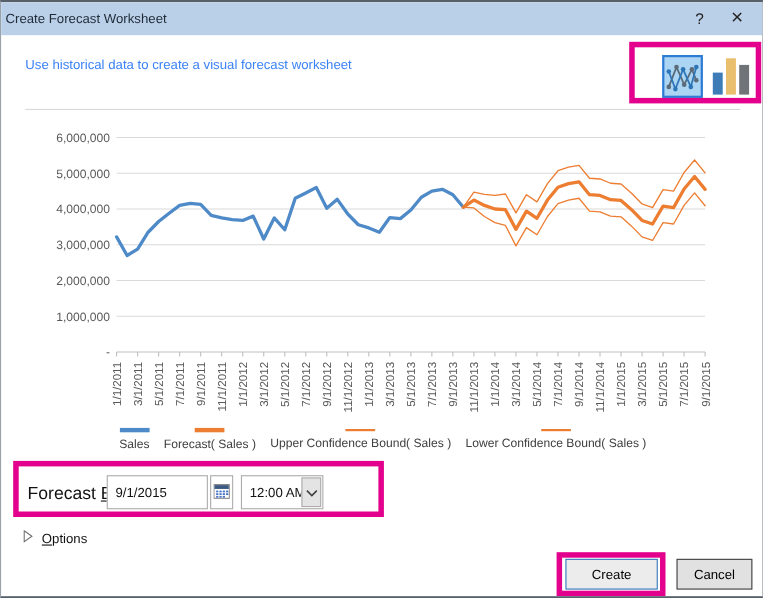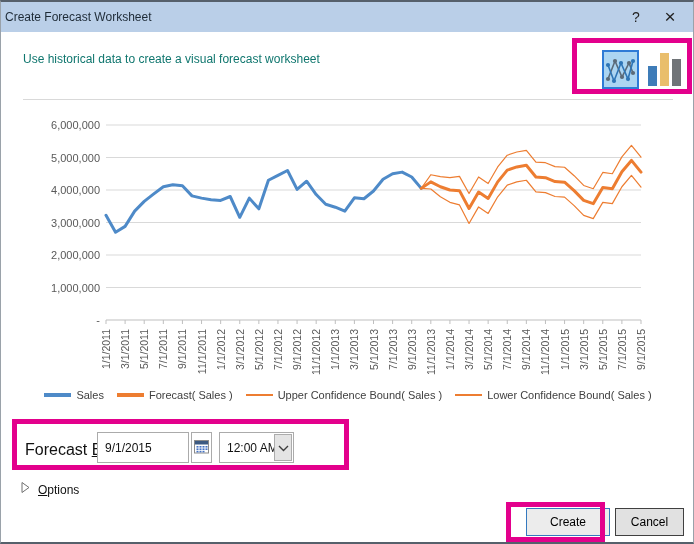--- a/index.html
+++ b/index.html
@@ -11,38 +11,38 @@
     font-family:"Liberation Sans",sans-serif;color:#1a1a1a;overflow:hidden;
   }
   .titlebar{
     position:absolute;left:0;top:0;width:100%;height:30px;background:#BACFE8;
     display:flex;align-items:center;
   }
   .titlebar .title{font-size:12px;color:#1E2B37;padding-left:4px;flex:1;}
   .tb-btn{width:34px;height:30px;border:none;background:transparent;cursor:pointer;
     font-family:"Liberation Sans",sans-serif;color:#222;font-size:14px;line-height:30px;text-align:center;padding:0;}
   .tb-btn.close{font-size:19px;font-weight:300;margin-right:6px;}
-  .desc{position:absolute;left:22px;top:50px;font-size:12px;color:#0f766e;}
+  .desc{position:absolute;left:22px;top:50px;font-size:12px;color:#3b82f6;}
   .sep{position:absolute;left:22px;top:97px;width:650px;height:1px;background:#D9D9D9;}
   
   .picker-line{position:absolute;left:601px;top:48px;width:37px;height:39px;
     background:#ABD5F2;border:2px solid #2E7BD6;padding:0;cursor:pointer;}
   .picker-bar{position:absolute;left:644px;top:50px;width:40px;height:36px;
     background:transparent;border:none;padding:0;cursor:pointer;}
   
   .hl{position:absolute;border:5px solid #E3008C;background:transparent;pointer-events:none;z-index:10;}
   .hl1{left:571px;top:36px;width:120px;height:56px;}
   .hl2{left:11px;top:417px;width:337px;height:51px;}
   .hl3{left:505px;top:500px;width:99px;height:40px;}
   
   .chart-svg{position:absolute;left:0;top:105px;}
   .chart-svg text{font-family:"Liberation Sans",sans-serif;}
   .legend{position:absolute;left:0;top:387px;width:694px;display:flex;justify-content:center;
     align-items:center;gap:13px;font-size:11px;color:#404040;}
-  .legend .item{display:flex;align-items:center;gap:5px;}
+  .legend .item{display:flex;align-items:center;gap:5px;flex-direction:column;}
   .legend .swatch{display:inline-block;width:27px;}
   
   .fe-label{position:absolute;left:24px;top:439px;font-size:16px;color:#111;}
   .u{text-decoration:underline;}
   .date-input{position:absolute;left:96px;top:430px;width:92px;height:31px;
     border:1px solid #ABABAB;background:#fff;font-family:"Liberation Sans",sans-serif;
     font-size:12px;color:#111;padding:0 0 0 7px;}
   .cal-btn{position:absolute;left:190px;top:430px;width:21px;height:31px;background:#fff;
     border:1px solid #ABABAB;padding:0;cursor:pointer;display:flex;align-items:center;justify-content:center;}
   .time-combo{position:absolute;left:218px;top:430px;width:75px;height:31px;background:#fff;
@@ -50,21 +50,21 @@
   .time-combo .val{position:absolute;left:7px;top:8px;font-size:12px;color:#111;}
   .time-combo .drop{position:absolute;right:1px;top:1px;width:18px;height:27px;background:#E4E4E4;
     border:1px solid #ACACAC;padding:0;cursor:pointer;display:flex;align-items:center;justify-content:center;}
   
   .opt-toggle{position:absolute;left:20px;top:480px;background:transparent;border:none;padding:0;
     display:flex;align-items:flex-end;gap:8px;cursor:pointer;font-family:"Liberation Sans",sans-serif;}
   .opt-toggle .lbl{font-size:12px;color:#111;}
   
   .btn{position:absolute;height:28px;font-family:"Liberation Sans",sans-serif;font-size:12px;
     color:#000;cursor:pointer;}
-  .btn.create{left:513px;top:506px;width:84px;background:#ECECEC;border:1px solid #3579BF;margin-left:12px;}
+  .btn.create{left:513px;top:506px;width:84px;background:#ECECEC;border:1px solid #3579BF;}
   .btn.cancel{left:614px;top:506px;width:69px;background:#E1E1E1;border:1px solid #404040;}
 </style>
 </head>
 <body>
 
 <div class="dialog">
 
   <div class="titlebar">
     <span class="title">Create Forecast Worksheet</span>
     <button class="tb-btn">?</button>

